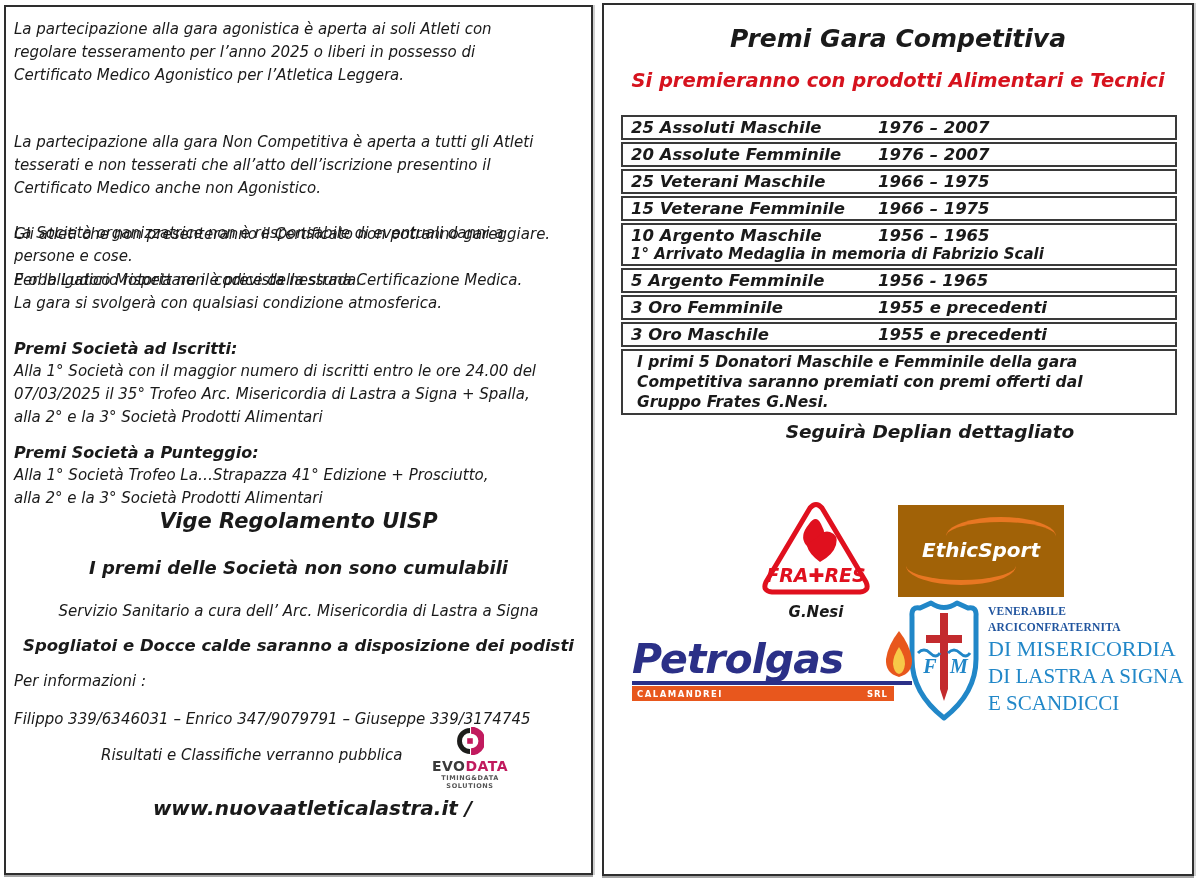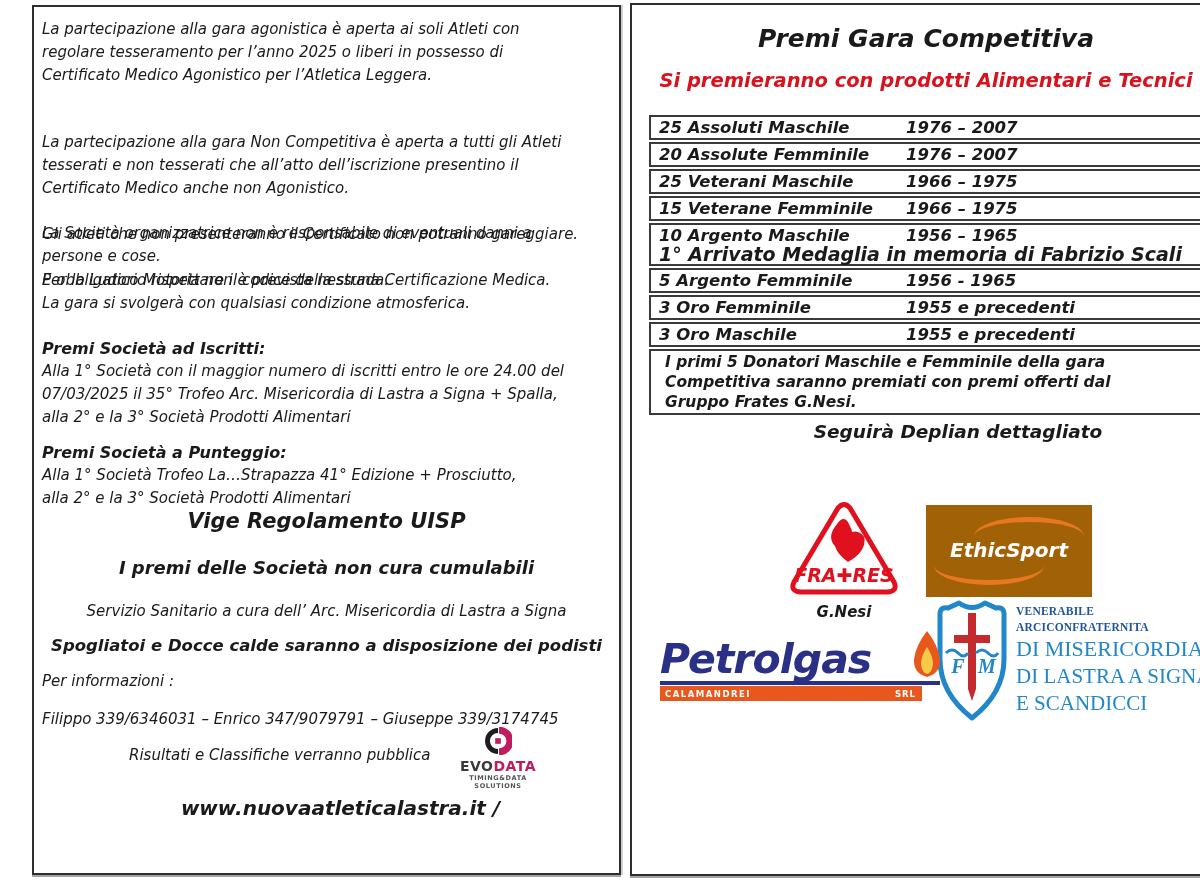--- a/index.html
+++ b/index.html
@@ -3,21 +3,20 @@
 <meta charset="utf-8">
 <style>
   html,body { margin:0; padding:0; background:#ffffff; }
   .sheet {
     position:relative; width:1200px; height:882px; background:#ffffff; overflow:hidden;
     font-family:"DejaVu Sans", sans-serif; color:#1a1a1a;
   }
   .page {
     position:absolute; background:#ffffff; border:2px solid #2e2e2e;
     box-shadow:0 2px 0 rgba(90,90,90,.55), 2px 0 0 rgba(120,120,120,.35);
-    margin-left:28px;
   }
   .page-left  { left:4px;  top:5px; width:585px; height:866px; }
   .page-right { left:602px; top:3px; width:588px; height:869px; }
 
   .blk { position:absolute; font-style:italic; font-size:15px; line-height:23px; white-space:pre-line; }
   .ctr { left:0; width:100%; text-align:center; white-space:normal; }
   .ul-line { }
 
   
   .h-prize { font-weight:bold; font-size:16px; }
@@ -30,21 +29,21 @@
   
   .r-title { font-weight:bold; font-size:25px; }
   .r-sub   { font-weight:bold; font-size:19.5px; color:#D6131E; }
   .ptable  { position:absolute; left:17px; top:110px; width:556px; }
   .prow {
     position:relative; border:2px solid #3a3a3a; margin-bottom:2px;
     padding:0 8px; font-weight:bold; font-style:italic; font-size:16.5px; line-height:21px;
     min-height:21px; background:#fff;
   }
   .prow .years { position:absolute; left:255px; top:0; }
-  .prow .note  { font-size:19px; line-height:17px; padding-bottom:1px; }
+  .prow .note  { font-size:15px; line-height:17px; padding-bottom:1px; }
   .pfoot {
     border:2px solid #3a3a3a; padding:1px 14px; font-weight:bold; font-style:italic;
     font-size:15.5px; line-height:20px; white-space:pre-line; background:#fff;
   }
   .followup { font-weight:bold; font-size:18.5px;padding-left:32px; }
 
   
   .fratres { position:absolute; left:153px; top:497px; width:118px; text-align:center; }
   .fratres .caption { font-weight:bold; font-style:italic; font-size:15px; margin-top:1px; }
   .ethic {
@@ -115,21 +114,21 @@
     <div class="blk h-prize" style="left:8px; top:330px;">Premi Società ad Iscritti:</div>
     <div class="blk" style="left:8px; top:353px;">Alla 1° Società con il maggior numero di iscritti entro le ore 24.00 del
 07/03/2025 il 35° Trofeo Arc. Misericordia di Lastra a Signa + Spalla,
 alla 2° e la 3° Società Prodotti Alimentari</div>
 
     <div class="blk h-prize" style="left:8px; top:434px;">Premi Società a Punteggio:</div>
     <div class="blk" style="left:8px; top:457px;">Alla 1° Società Trofeo  La…Strapazza 41° Edizione + Prosciutto,
 alla 2° e la 3° Società Prodotti Alimentari</div>
 
     <div class="blk ctr vige" style="top:503px;">Vige Regolamento UISP</div>
-    <div class="blk ctr cumul" style="top:549px;">I premi delle Società non cura cumulabili</div>
+    <div class="blk ctr cumul" style="top:549px;">I premi delle Società non sono cumulabili</div>
     <div class="blk ctr serv" style="top:593px;">Servizio Sanitario a cura dell’ Arc. Misericordia di Lastra a Signa</div>
     <div class="blk ctr spogl" style="top:627px;">Spogliatoi e Docce calde saranno a disposizione dei podisti</div>
 
     <div class="blk" style="left:8px; top:663px;">Per informazioni :</div>
     <div class="blk" style="left:8px; top:701px;">Filippo 339/6346031 – Enrico 347/9079791 – Giuseppe 339/3174745</div>
 
     <div class="blk" style="left:95px; top:737px;">Risultati e Classifiche verranno pubblica</div>
 
     <div class="evodata">
       <span>

